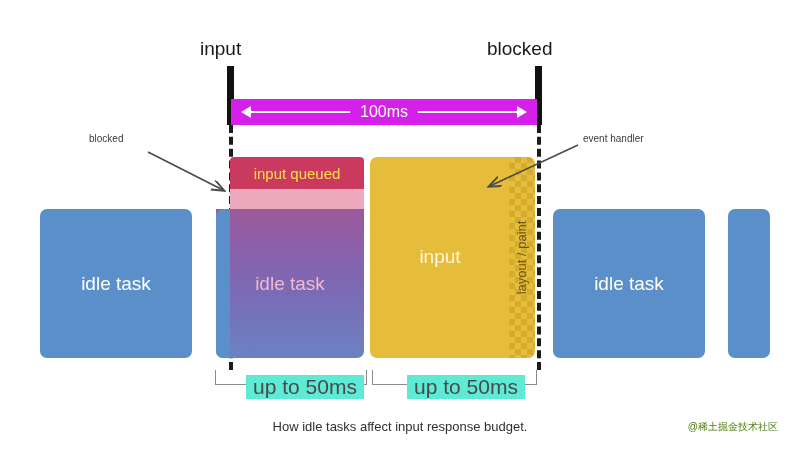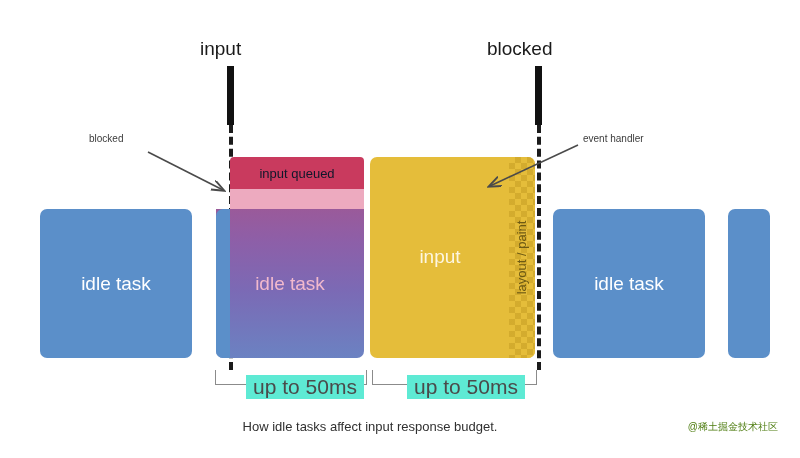--- a/index.html
+++ b/index.html
@@ -110,21 +110,21 @@
     position:absolute;
     left:230px;top:189px;width:134px;height:20px;
     background:#edaabf;
   }
   #input-queued{
     position:absolute;
     left:230px;top:157px;width:134px;height:32px;
     background:#c93a5e;
     border-radius:4px 4px 0 0;
     display:flex;align-items:center;justify-content:center;
-    color:#0f172a;font-size:13px;
+    color:#fde047;font-size:15px;
   }
 
   
   #input-handling{
     position:absolute;
     left:370px;top:157px;width:165px;height:201px;
     background:#e5bd3a;
     border-radius:7px;
   }
   #input-handling .ih-label{
@@ -180,21 +180,21 @@
     background:#5eead4;
     padding:0 7px;
     white-space:nowrap;
   }
   #bracket-label-left{left:246px;}
   #bracket-label-right{left:407px;}
 
   
   #caption{
     position:absolute;
-    left:0;top:419px;width:740px;
+    left:0;top:419px;width:800px;
     text-align:center;
     font-size:13px;color:#303030;
   }
   #watermark{
     position:absolute;
     right:22px;top:420px;
     font-size:10px;color:#4d7c0f;
     white-space:nowrap;
   }
 </style>
@@ -205,20 +205,27 @@
 
   <div class="marker-label" id="label-input">input</div>
   <div class="marker-label" id="label-response">blocked</div>
 
   <div class="marker-bar" id="bar-input"></div>
   <div class="marker-bar" id="bar-response"></div>
 
   <div class="guide" id="guide-input"></div>
   <div class="guide" id="guide-response"></div>
 
+  <div id="ms-band">
+    <div class="ms-head" id="ms-head-left"></div>
+    <div class="ms-arrow" id="ms-arrow-left"></div>
+    <div class="ms-arrow" id="ms-arrow-right"></div>
+    <div class="ms-head" id="ms-head-right"></div>
+    <span class="ms-text">100ms</span>
+  </div>
 
   <div class="block idle-blue" id="idle-left">
     <span>idle task</span>
   </div>
 
   <div id="blocked-stack"></div>
   <div id="blocked-left-edge"></div>
   <div id="idle-task-mid-label">
     <span>idle task</span>
   </div>

